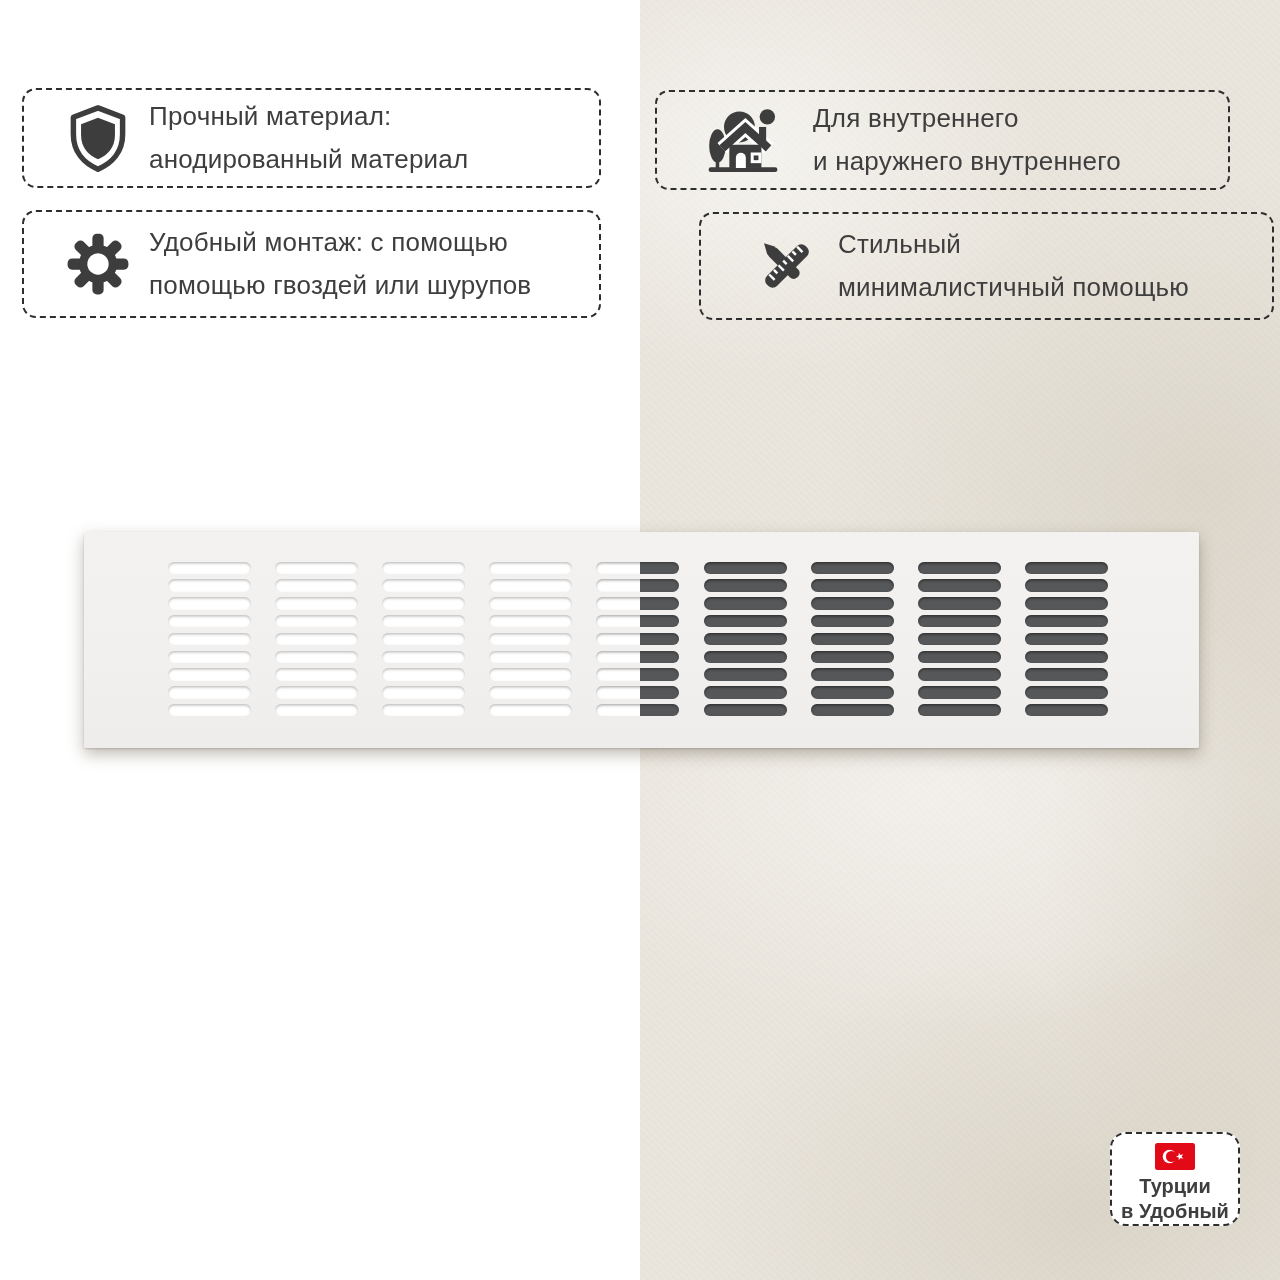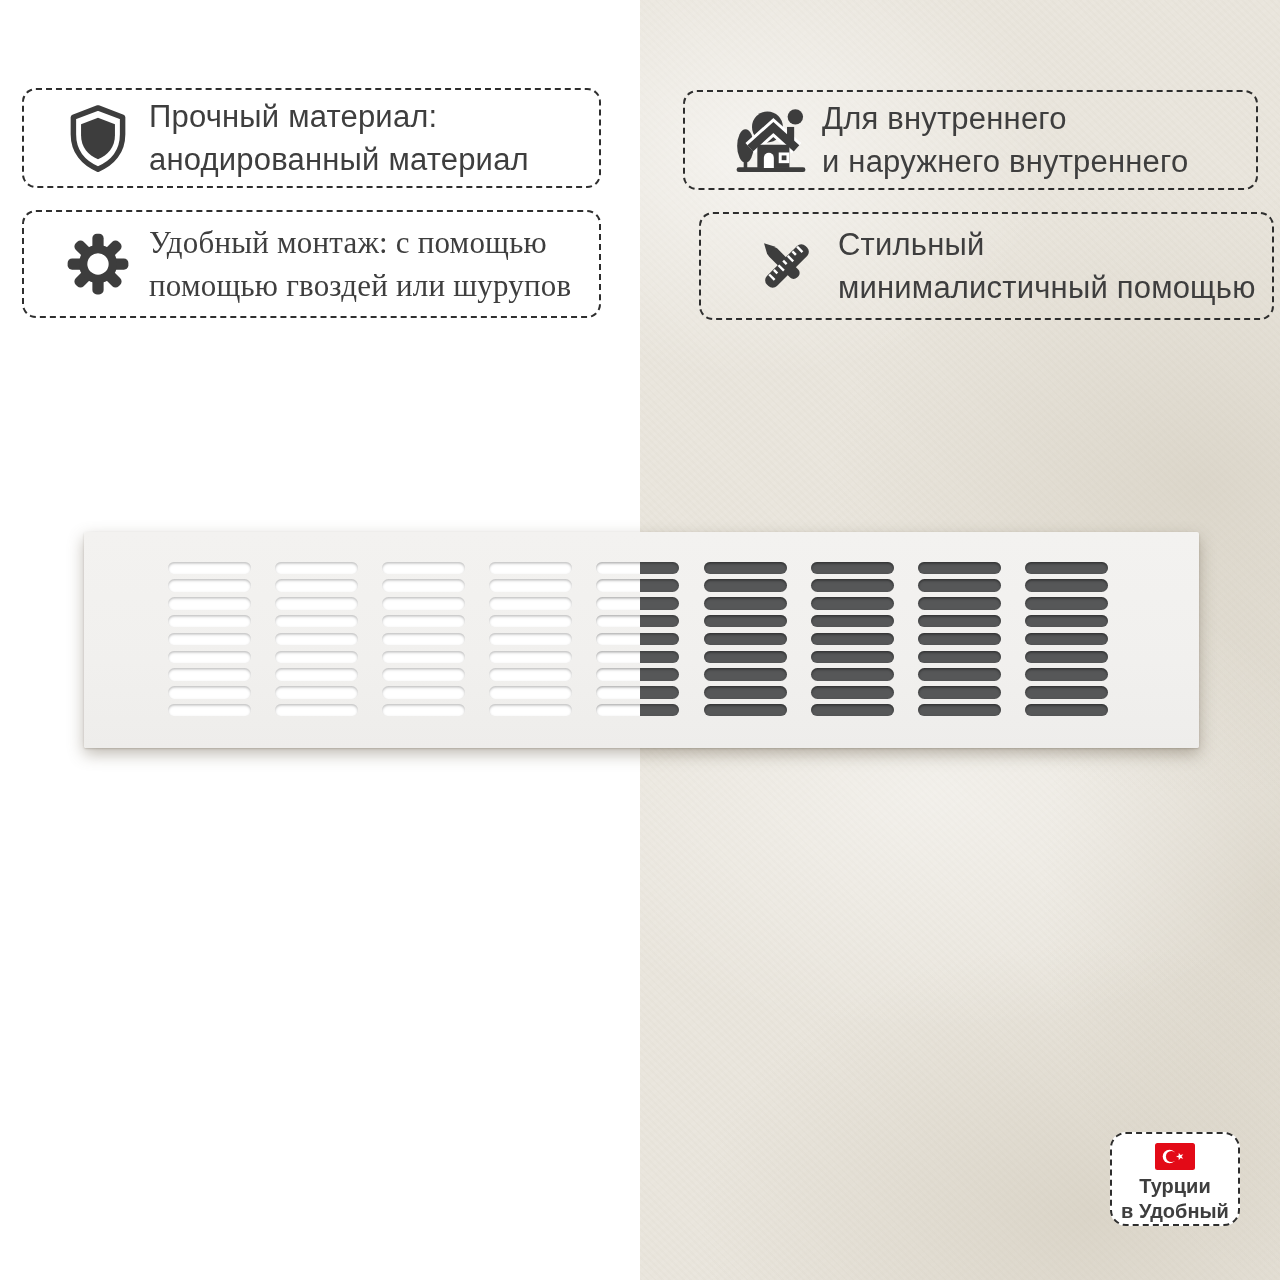--- a/index.html
+++ b/index.html
@@ -16,26 +16,26 @@
       radial-gradient(ellipse 540px 380px at 70% 95%, rgba(198,190,172,.42), transparent 72%),
       radial-gradient(ellipse 300px 500px at 98% 70%, rgba(196,188,170,.35), transparent 75%),
       repeating-linear-gradient(45deg, rgba(120,110,95,.025) 0 2px, transparent 2px 5px),
       repeating-linear-gradient(-38deg, rgba(255,255,255,.05) 0 3px, transparent 3px 7px);
   }
 
   
   .feature-box{position:absolute;border:2px dashed #2e2e2e;border-radius:14px;
     display:flex;align-items:center;box-sizing:border-box;}
   #fb1{left:22px;top:88px;width:579px;height:100px;padding-left:36px;}
-  #fb2{left:22px;top:210px;width:579px;height:108px;padding-left:36px;font-family:Liberation Serif, serif;}
-  #fb3{left:683px;top:90px;width:575px;height:100px;padding-left:48px;}
+  #fb2{left:22px;top:210px;width:579px;height:108px;padding-left:36px;}
+  #fb3{left:655px;top:90px;width:575px;height:100px;padding-left:48px;gap:19px;}
   #fb4{left:699px;top:212px;width:575px;height:108px;padding-left:48px;}
   .f-icon{width:76px;height:76px;flex:0 0 76px;display:flex;align-items:center;justify-content:center;}
   .f-icon svg{display:block;}
-  .f-text{margin-left:13px;font-size:31px;line-height:43px;color:var(--text,#3e3e3e);letter-spacing:.2px;}
+  .f-text{margin-left:13px;font-size:26px;line-height:43px;color:var(--text,#3e3e3e);letter-spacing:.2px;}
 
   
   #grille{position:absolute;left:84px;top:532px;width:1115px;height:216px;border-radius:2px;
     background:linear-gradient(180deg,#f3f2f0 0%,#f1f0ee 60%,#eeedeb 100%);
     box-shadow:0 6px 16px rgba(112,102,85,.45), 0 1px 2px rgba(110,100,85,.3);
   }
   .slot{position:absolute;width:83px;height:12.5px;border-radius:6.5px;}
   .slot-white{background:var(--slot-white,#ffffff);box-shadow:inset 0 1.5px 2.5px rgba(0,0,0,.25);}
   .slot-dark{background:var(--slot-dark,#565758);box-shadow:inset 0 1.5px 2.5px rgba(0,0,0,.45);}
   .slot-split{box-shadow:inset 0 1.5px 2.5px rgba(0,0,0,.32);}

